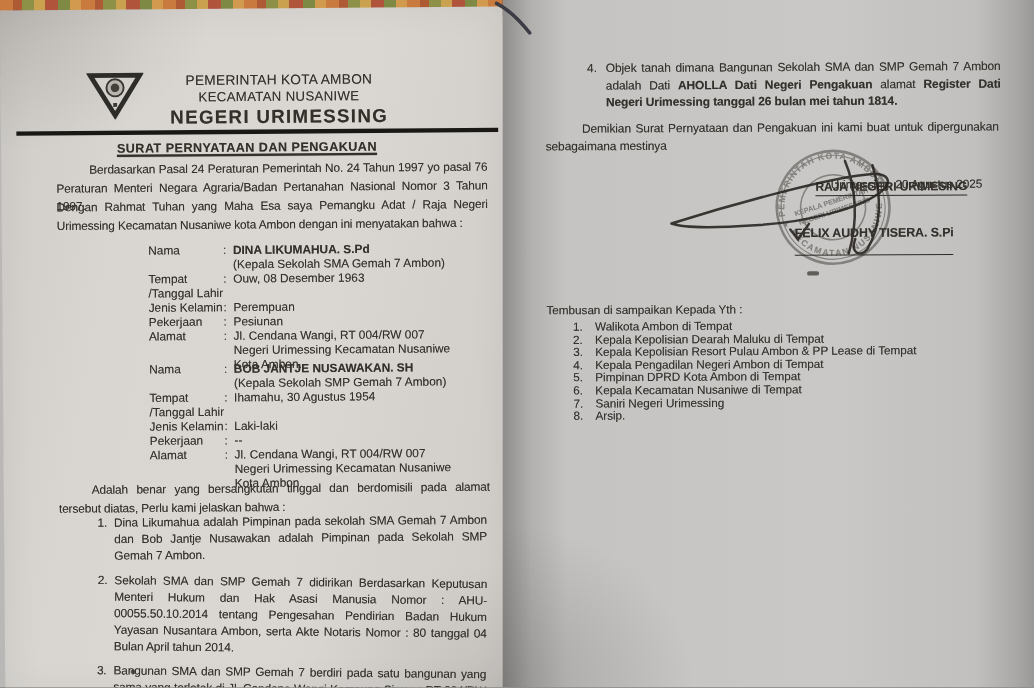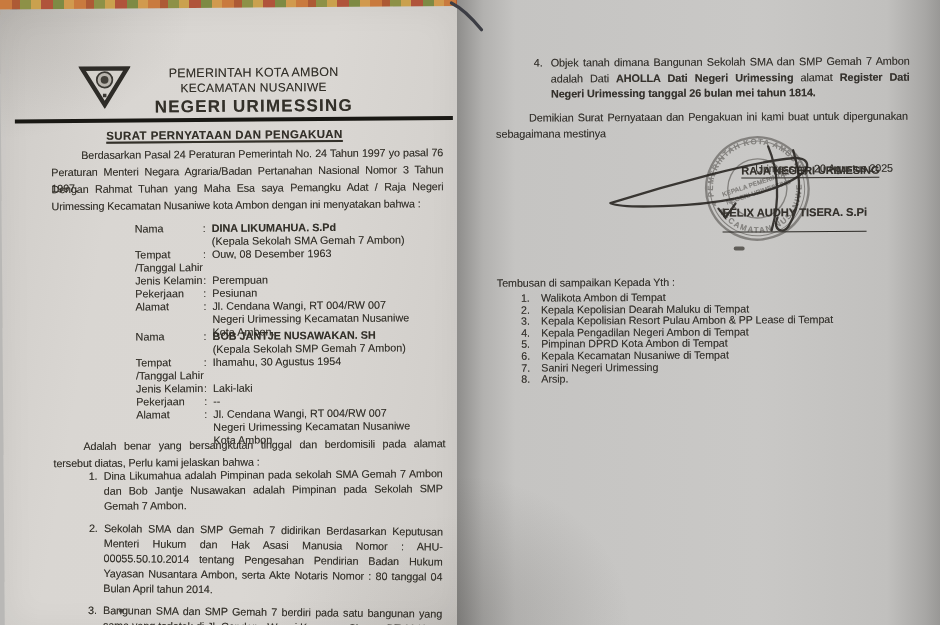--- a/index.html
+++ b/index.html
@@ -213,21 +213,21 @@
   </div>
 
   <div class="page2 doc-text">
     <div class="p2-inner">
       <svg class="pen2" width="40" height="36" viewBox="0 0 40 36">
         <path d="M 2,3 C 12,8 24,20 32,30" stroke="#3c3d44" stroke-width="3.2" fill="none" stroke-linecap="round"></path>
       </svg>
 
       <div class="item4">
         <span class="i4num">4.</span>
-        <span class="i4txt"><span>Objek tanah dimana Bangunan Sekolah SMA dan SMP Gemah 7 Ambon adalah Dati </span><span class="b">AHOLLA Dati Negeri Urimessing</span><span> alamat </span><span class="b">Register Dati Negeri Urimessing tanggal 26 bulan mei tahun 1814.</span></span>
+        <span class="i4txt"><span>Objek tanah dimana Bangunan Sekolah SMA dan SMP Gemah 7 Ambon adalah Dati </span><span class="b">AHOLLA Dati Negeri Pengakuan</span><span> alamat </span><span class="b">Register Dati Negeri Urimessing tanggal 26 bulan mei tahun 1814.</span></span>
       </div>
 
       <p class="closing">Demikian Surat Pernyataan dan Pengakuan ini kami buat untuk dipergunakan sebagaimana mestinya</p>
 
       <div class="sig-date">Urimessing, 20 Agustus 2025</div>
       <div class="sig-role">RAJA NEGERI URIMESING</div>
 
       <svg class="stamp" width="118" height="118" viewBox="0 0 120 120">
         <defs>
           <path id="arcTop" d="M 15,60 A 45,45 0 0 1 105,60" fill="none"></path>

